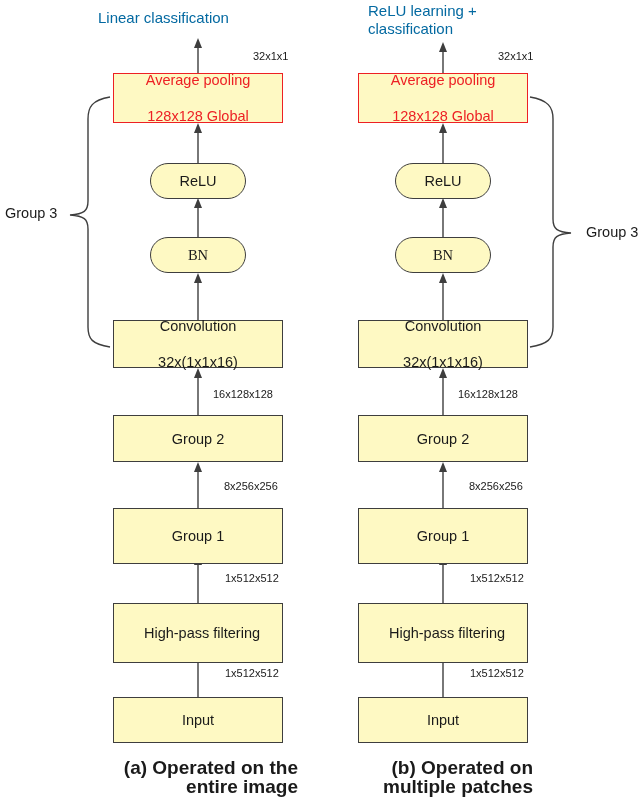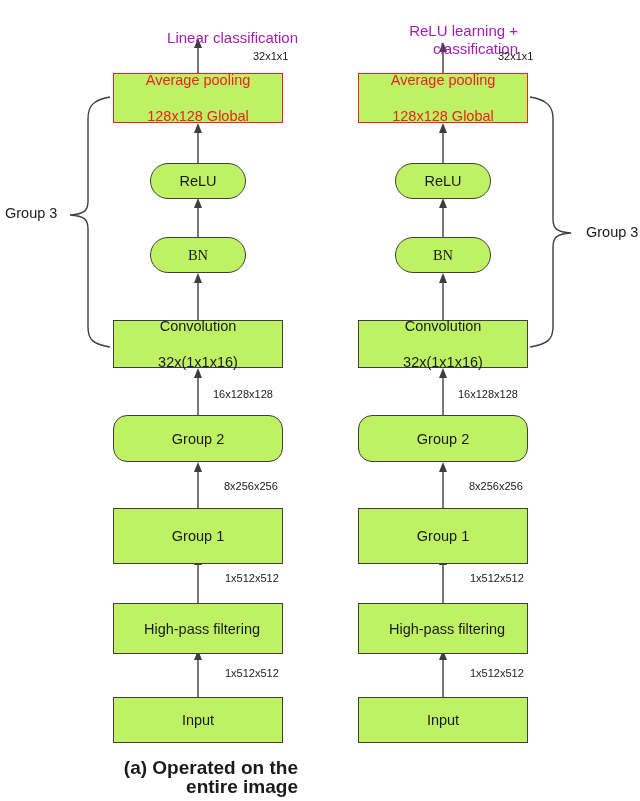--- a/index.html
+++ b/index.html
@@ -14,64 +14,63 @@
   .column { position: absolute; top: 0; width: 170px; height: 801px; }
   #col-a { left: 113px; }
   #col-b { left: 358px; }
 
   .node {
     position: absolute;
     box-sizing: border-box;
     left: 0;
     width: 170px;
     border: 1.5px solid #3e3e3e;
-    background: #bef264;
+    background: #fef9c3;
     display: flex;
     flex-direction: column;
     align-items: center;
     justify-content: center;
     text-align: center;
     font-size: 14.5px;
     line-height: 20px;
     color: #1a1a1a;
     gap: 16px;
   }
   .stadium { left: 37px; width: 96px; border-radius: 18px; }
   .node.red { border-color: #ed2024; color: #ed2024; }
 
   .n-avgpool { top: 73px;  height: 50px; }
   .n-relu   { top: 163px; height: 36px; }
   .n-bn     { top: 237px; height: 36px; font-family: Liberation Serif, serif; }
   .n-conv   { top: 320px; height: 48px; }
-  .n-g2     { top: 415px; height: 47px; border-radius: 14px; }
+  .n-g2     { top: 415px; height: 47px; }
   .n-g1     { top: 508px; height: 56px; }
-  .n-hp     { top: 603px; height: 51px; padding-left: 8px; }
+  .n-hp     { top: 603px; height: 60px; padding-left: 8px; }
   .n-input  { top: 697px; height: 46px; }
 
   .dim {
     position: absolute;
     font-size: 11px;
     color: #1a1a1a;
     white-space: nowrap;
   }
   .dim-out  { top: 50px;  left: 140px; }
   .dim-conv { top: 388px; left: 100px; }
   .dim-g2   { top: 480px; left: 111px; }
   .dim-g1   { top: 572px; left: 112px; }
   .dim-hp   { top: 667px; left: 112px; }
 
   .title {
     position: absolute;
     left: 50%;
     transform: translateX(-50%);
-    text-align: right;
-    color: #a21caf;
+    text-align: left;
+    color: #0369a1;
     font-size: 15px;
     line-height: 18px;
-    margin-top: 20px;
   }
   #col-a .title { top: 9px; width: 200px; }
   #col-b .title { top: 2px; width: 150px; }
 
   .caption {
     position: absolute;
     top: 758px;
     left: 50%;
     transform: translateX(-50%);
     text-align: right;
@@ -240,18 +239,19 @@
     <div class="node n-hp">
       <span>High-pass filtering</span>
     </div>
 
     <div class="dim dim-hp">1x512x512</div>
 
     <div class="node n-input">
       <span>Input</span>
     </div>
 
+    <div class="caption">(b) Operated on multiple patches</div>
   </div>
 
   <div class="group3" id="group3-left">Group 3</div>
   <div class="group3" id="group3-right">Group 3</div>
 
 </div>
 
 </body></html>

